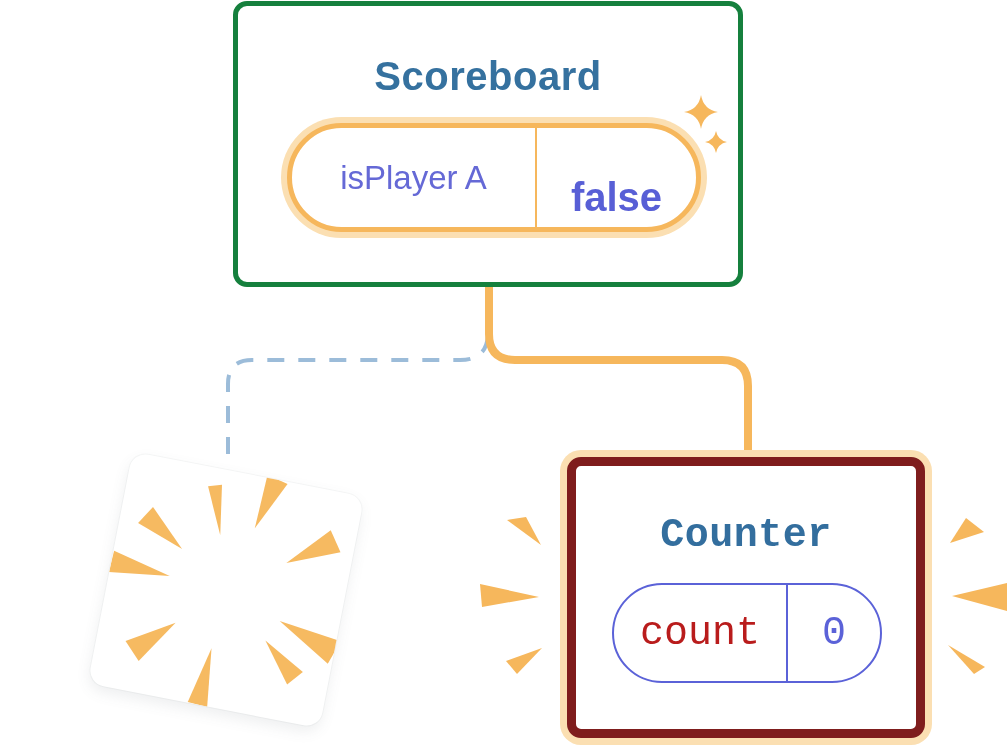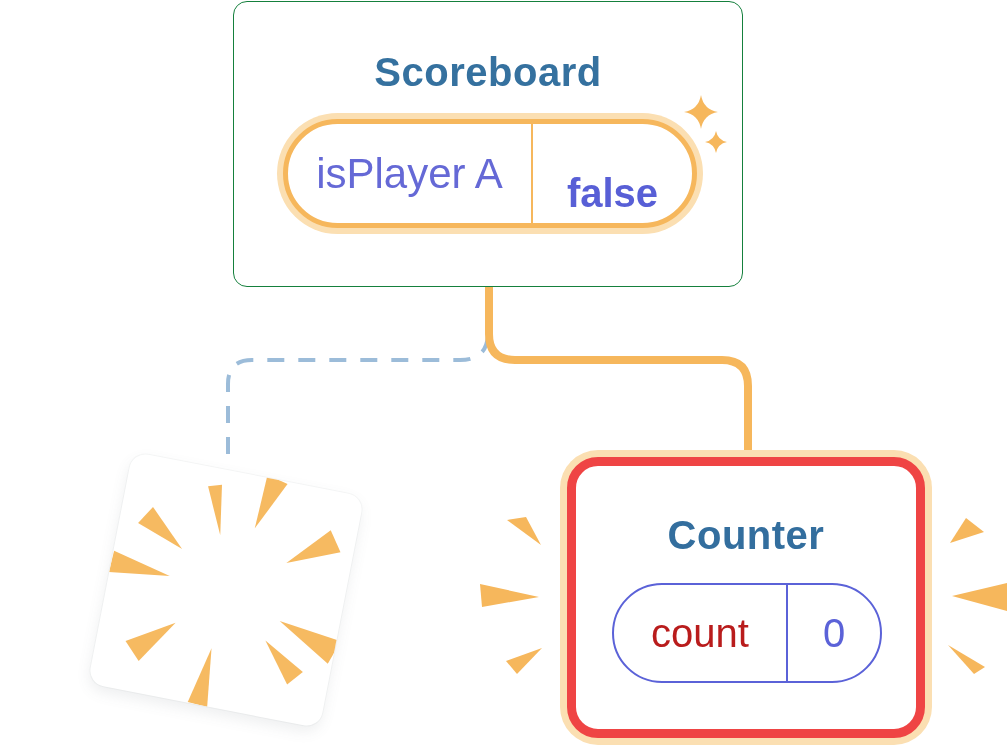--- a/index.html
+++ b/index.html
@@ -3,44 +3,44 @@
 <meta charset="utf-8">
 <style>
   html,body{margin:0;padding:0;background:#ffffff;}
   #canvas{position:relative;width:1008px;height:750px;overflow:hidden;
           font-family:"Liberation Sans", sans-serif;background:#ffffff;}
   svg{display:block;}
   #wires{position:absolute;left:0;top:0;z-index:1;}
 
   
   .scoreboard-card{position:absolute;left:233px;top:1px;width:510px;height:286px;
-     box-sizing:border-box;background:#ffffff;border:1px solid #15803d;
+     box-sizing:border-box;background:#ffffff;border:5px solid #15803d;
      border-radius:14px;z-index:3;}
   .card-title{position:absolute;left:0;right:0;text-align:center;
      color:#35719F;font-weight:600;letter-spacing:0.5px;}
   .scoreboard-card .card-title{top:48px;font-size:40px;}
 
   .state-pill{position:absolute;box-sizing:border-box;background:#ffffff;
      border:5px solid #F6B75C;border-radius:60px;
      box-shadow:0 0 0 6px #FBDFB2;display:flex;align-items:stretch;overflow:hidden;}
   .scoreboard-card .state-pill{left:49px;top:117px;width:414px;height:109px;}
   .pill-key{display:flex;align-items:center;justify-content:center;
-     color:#6569D6;font-size:42px;}
+     color:#6569D6;font-size:33px;}
   .pill-divider{width:2px;background:#F6B75C;flex:none;}
   .pill-value{display:flex;align-items:center;justify-content:center;
      color:#585FD6;font-size:40px;font-weight:bold;}
   .scoreboard-card .pill-key{width:243px;}
   .scoreboard-card .pill-value{flex:1;margin-top:40px;}
 
   .sparkles{position:absolute;left:683px;top:92px;z-index:4;}
 
   
   .counter-card{position:absolute;left:567px;top:457px;width:358px;height:281px;
-     box-sizing:border-box;background:#ffffff;border:9px solid #ef4444;
-     border-radius:31px;box-shadow:0 0 0 7px #FBDFB2;z-index:3;}
+     box-sizing:border-box;background:#ffffff;border:9px solid #7f1d1d;
+     border-radius:14px;box-shadow:0 0 0 7px #FBDFB2;z-index:3;font-family:Liberation Mono, monospace;}
   .counter-card .card-title{top:47px;font-size:40px;color:#336E9E;}
   .counter-card .state-pill{left:36px;top:117px;width:270px;height:100px;
      border:2px solid #5B62D8;box-shadow:none;border-radius:50px;}
   .counter-card .pill-divider{background:#5B62D8;}
   .counter-card .pill-key{width:172px;color:#b91c1c;font-size:40px;font-weight:normal;}
   .counter-card .pill-value{flex:1;color:#5B62D8;font-size:40px;font-weight:normal;}
 
   
   .dying-card{position:absolute;left:108px;top:472px;width:236px;height:236px;
      background:#ffffff;border-radius:16px;z-index:2;

